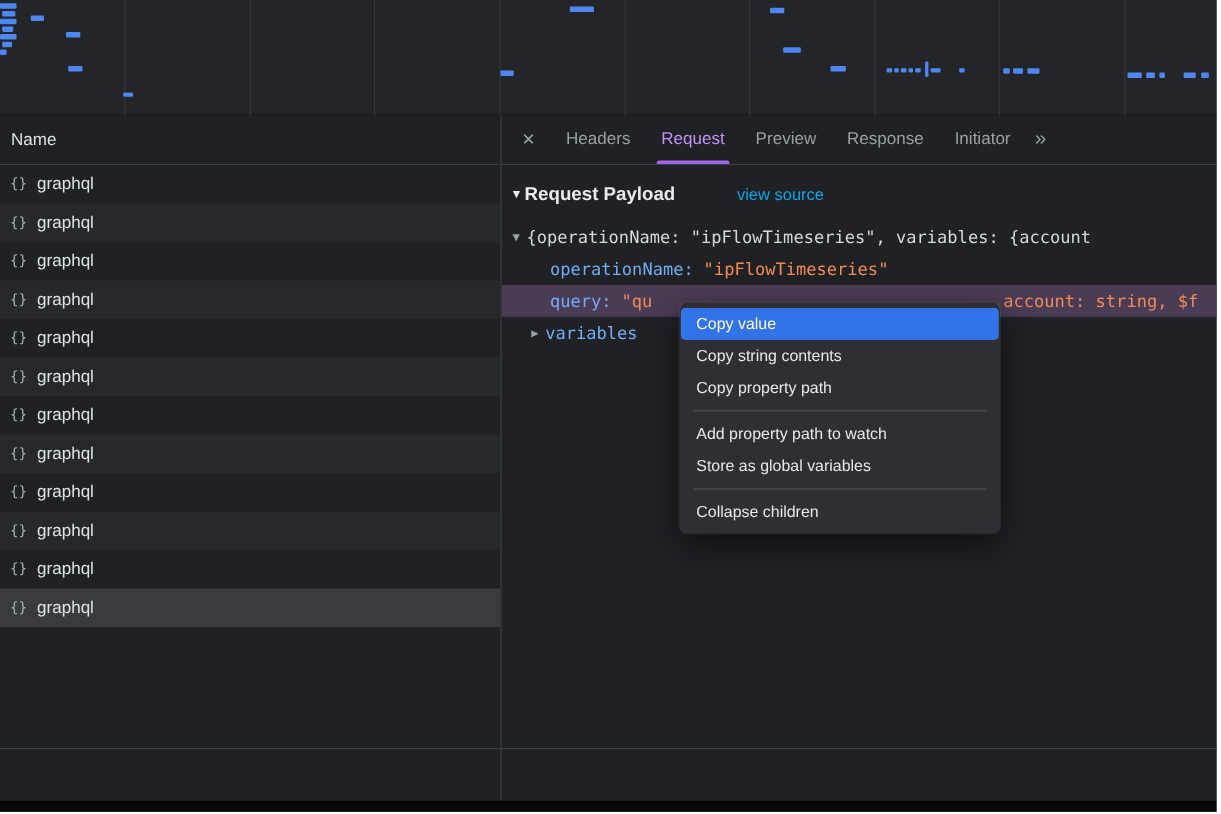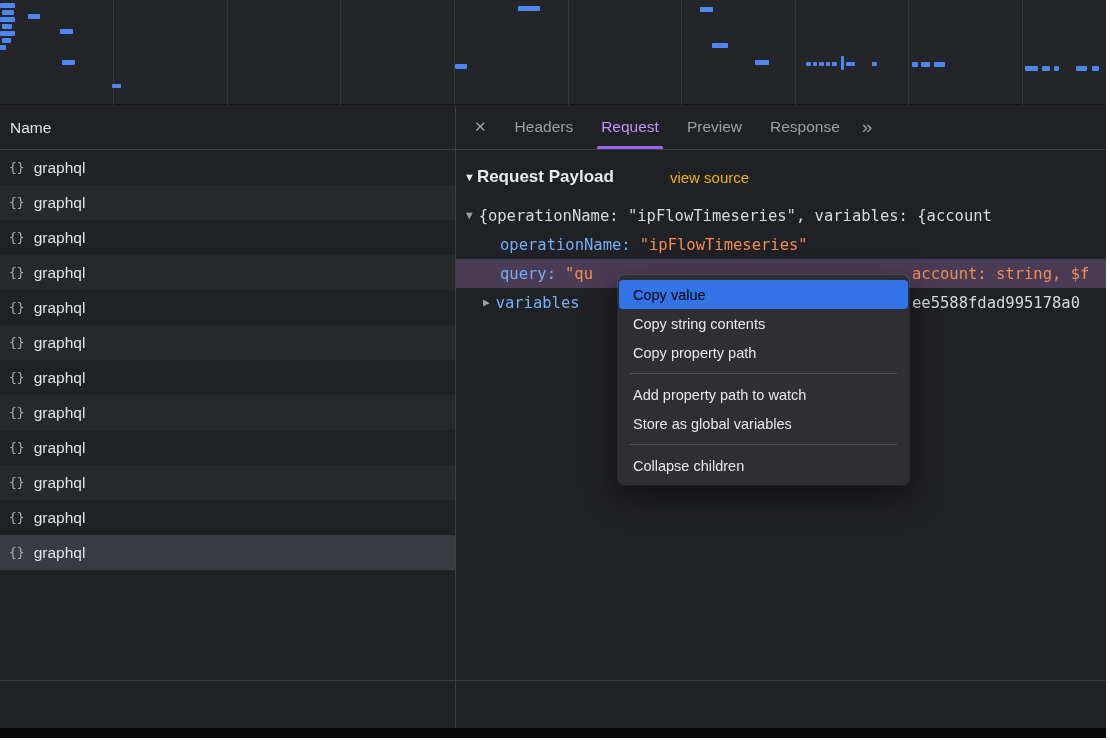--- a/index.html
+++ b/index.html
@@ -28,41 +28,41 @@
   .tabs-wrap{display:flex;height:100%}
   .tab{height:100%;display:flex;align-items:center;padding:0 14px;position:relative;cursor:default}
   .tab.active{color:var(--tab-selected,#c293f8)}
   .tab.active::after{content:"";position:absolute;left:10px;right:10px;bottom:0;height:3px;background:#a163f2;border-radius:2px 2px 0 0}
   .overflow{margin-left:8px;font-size:19px;color:#9aa0a6}
 
   .payload{position:absolute;left:0;top:46px;right:0;bottom:0;font-family:"DejaVu Sans Mono",monospace;font-size:15.5px;color:#d6d9dd}
   .sec-header{display:flex;align-items:center;margin:16px 0 14px 8px;font-family:"Liberation Sans",sans-serif}
   .sec-tri{color:#e8eaed;font-size:11px;margin-right:2px}
   .sec-title{font-weight:bold;font-size:17px;color:#e8eaed}
-  .view-source{margin-left:56px;color:#eab308;font-size:15px}
+  .view-source{margin-left:56px;color:#0ea5e9;font-size:15px}
   .tree-row{height:29px;display:flex;align-items:center;position:relative;white-space:pre;overflow:hidden}
   .tri{color:#9aa0a6;font-size:11px;margin-right:6px}
   .key{color:var(--property-key,#72aef5);margin-right:9px}
   .str{color:var(--string-value,#f28b54)}
   .row-root{padding-left:10px}
   .row-op{padding-left:44px}
   .row-query{padding-left:44px;background:var(--selected-row-highlight,#4a3c55)}
   .row-vars{padding-left:27px}
   .abs-frag{position:absolute;left:456px;top:0;height:29px;display:flex;align-items:center}
 
   
   .bottom-line{position:absolute;left:0;top:680px;width:100%;height:1px;background:#3c4043;z-index:4}
   .bottom-bar{position:absolute;left:0;bottom:0;width:100%;height:10px;background:#060606;z-index:5}
 
   
   .menu{position:absolute;left:618px;top:275px;width:291px;background:#2e2e33;border-radius:7px;padding:5px 0;
         box-shadow:0 10px 30px rgba(0,0,0,.55),0 0 0 1px rgba(255,255,255,.09);
         font-size:14.5px;color:#e8e8ec;z-index:20}
   .menu-item{height:29px;display:flex;align-items:center;padding:0 14px;border-radius:4px;margin:0 1px}
-  .menu-item.hl{background:var(--menu-highlight,#3273e8);color:#000000}
+  .menu-item.hl{background:var(--menu-highlight,#3273e8);color:#fef9c3}
   .menu-sep{height:1px;background:#525258;margin:6px 12px}
 </style>
 </head>
 <body>
 
 <div class="app">
 
   <div class="overview">
       <div class="gridline" style="left: 113px;"></div>
       <div class="gridline" style="left: 227px;"></div>
@@ -164,20 +164,21 @@
   <div class="vdivider"></div>
 
   <div class="right-panel">
     <div class="tabbar">
       <span class="close-x">✕</span>
       <div class="tabs-wrap">
           <div class="tab">Headers</div>
           <div class="tab active">Request</div>
           <div class="tab">Preview</div>
           <div class="tab">Response</div>
+          <div class="tab">Initiator</div>
         </div>
       <span class="overflow">»</span>
     </div>
 
     <div class="payload">
       <div class="sec-header">
         <span class="sec-tri">▼</span>
         <span class="sec-title">Request Payload</span>
         <span class="view-source">view source</span>
       </div>
@@ -190,21 +191,20 @@
         <span class="key">operationName:</span><span class="str">"ipFlowTimeseries"</span>
       </div>
 
       <div class="tree-row row-query">
         <span class="key">query:</span><span class="str">"qu</span>
         <span class="abs-frag str">account: string, $f</span>
       </div>
 
       <div class="tree-row row-vars">
         <span class="tri">▶</span><span class="key">variables</span>
-        <span class="abs-frag">ee5588fdad995178a0</span>
       </div>
     </div>
   </div>
 
   <div class="bottom-line"></div>
   <div class="bottom-bar"></div>
 
   <div class="menu">
       <div class="menu-item hl">Copy value</div>
       <div class="menu-item">Copy string contents</div>

